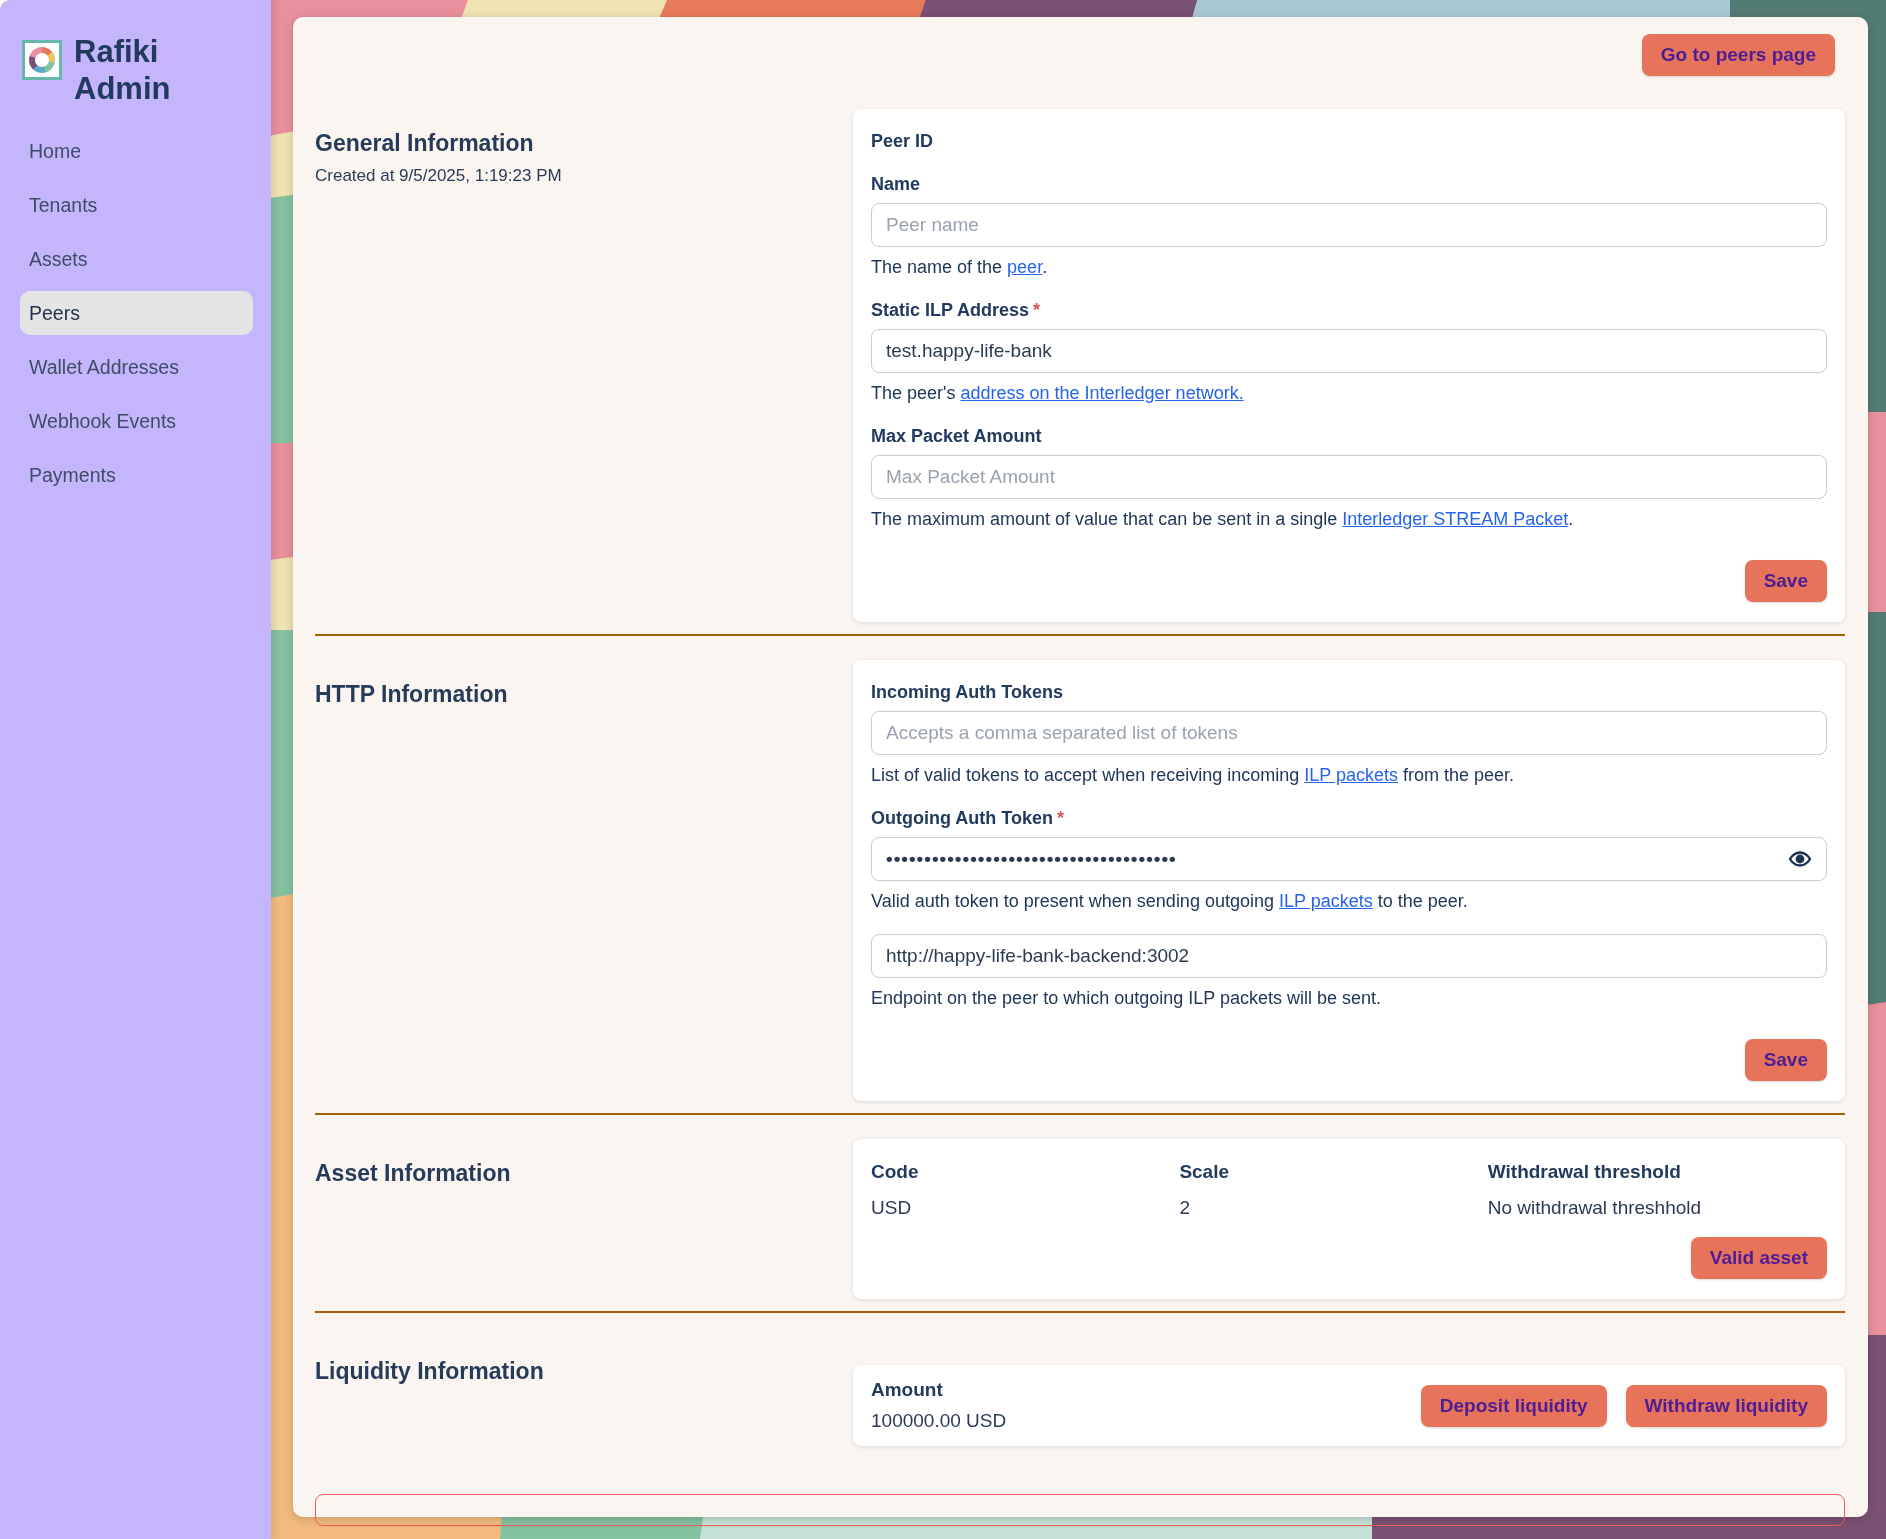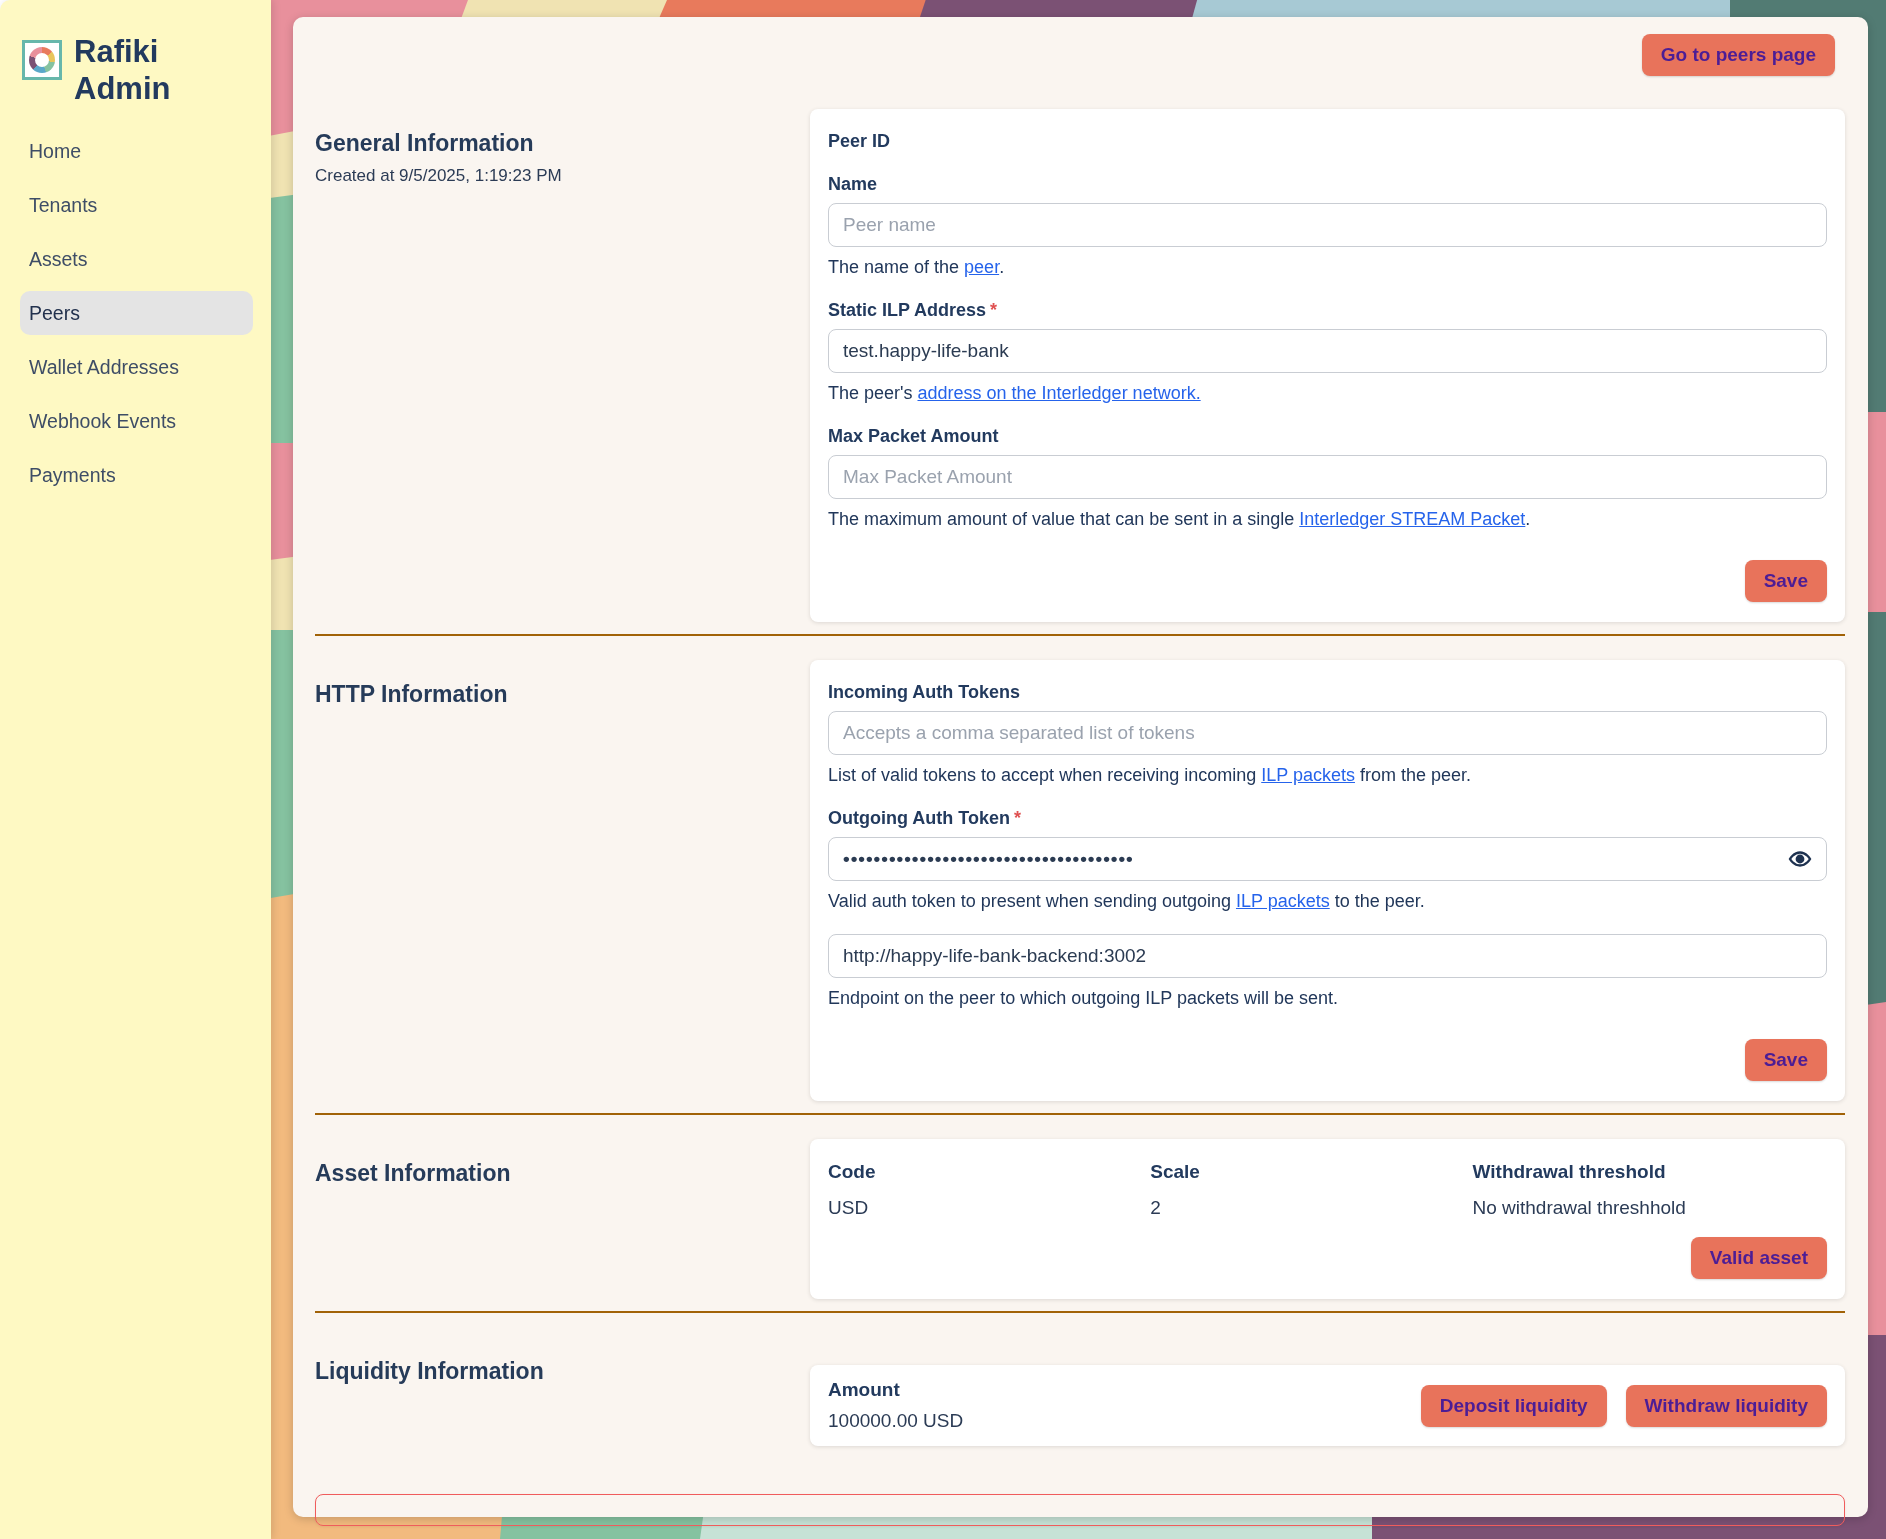--- a/index.html
+++ b/index.html
@@ -31,21 +31,21 @@
   .l2 { left:262px; top:130px; width:38px; height:72px; background:#f0e3b2; clip-path:polygon(0 10%,100% 0,100% 92%,0 100%); }
   .l3 { left:262px; top:194px; width:38px; height:255px; background:#85c2a0; clip-path:polygon(0 2%,100% 0,100% 98%,0 100%); }
   .l4 { left:262px; top:443px; width:38px; height:122px; background:#e8909c; }
   .l5 { left:262px; top:556px; width:38px; height:82px; background:#f0e3b2; clip-path:polygon(0 6%,100% 0,100% 94%,0 100%); }
   .l6 { left:262px; top:630px; width:38px; height:272px; background:#85c2a0; }
   .l7 { left:262px; top:893px; width:38px; height:646px; background:#f2ba7e; clip-path:polygon(0 1%,100% 0,100% 100%,0 100%); }
 
   
   .sidebar {
     position:absolute; left:0; top:0; width:271px; height:1539px; z-index:3;
-    background:#fef9c3; border-radius:10px 0 0 0;
+    background:#c4b5fd; border-radius:10px 0 0 0;
     box-shadow:2px 0 8px rgba(0,0,0,0.12);
   }
   .brand { display:flex; align-items:flex-start; padding:34px 20px 0 22px; }
   .logo-box {
     width:40px; height:40px; border:3px solid #67b7ab; background:#ffffff;
     display:flex; align-items:center; justify-content:center; margin:6px 12px 0 0; flex:0 0 auto;
   }
   .logo-ring {
     width:26px; height:26px; border-radius:50%;
     background:conic-gradient(#e87a5c 0 14%, #e8c55b 14% 28%, #85c2a0 28% 45%, #5ba8c9 45% 62%, #7b5174 62% 80%, #e8909c 80% 100%);
@@ -68,21 +68,21 @@
   }
   .topbar { height:92px; position:relative; }
   .btn {
     display:inline-flex; align-items:center; justify-content:center;
     background:#e8735b; color:#4c1d95; font-weight:bold; font-size:19px;
     border:none; border-radius:8px; height:42px; padding:0 19px; cursor:pointer;
     box-shadow:0 1px 2px rgba(0,0,0,0.15);
   }
   .topbar .btn { position:absolute; right:10px; top:17px; }
 
-  .section { display:grid; grid-template-columns:495px 1fr; padding:0 0 12px 0; }
+  .section { display:grid; grid-template-columns:495px 1fr; padding:0 0 12px 0;gap:43px; }
   .section + .section { border-top:2px solid #a16207; padding-top:24px; }
   .sec-left { padding-top:21px; }
   .sec-title { font-size:23px; font-weight:bold; color:#263b59; }
   .sec-sub { margin-top:9px; font-size:17px; color:#2b3b55; }
 
   .form-card {
     background:#ffffff; border-radius:8px; box-shadow:0 1px 4px rgba(0,0,0,0.12);
     padding:22px 18px 20px 18px;
   }
   .field { margin-bottom:22px; }

